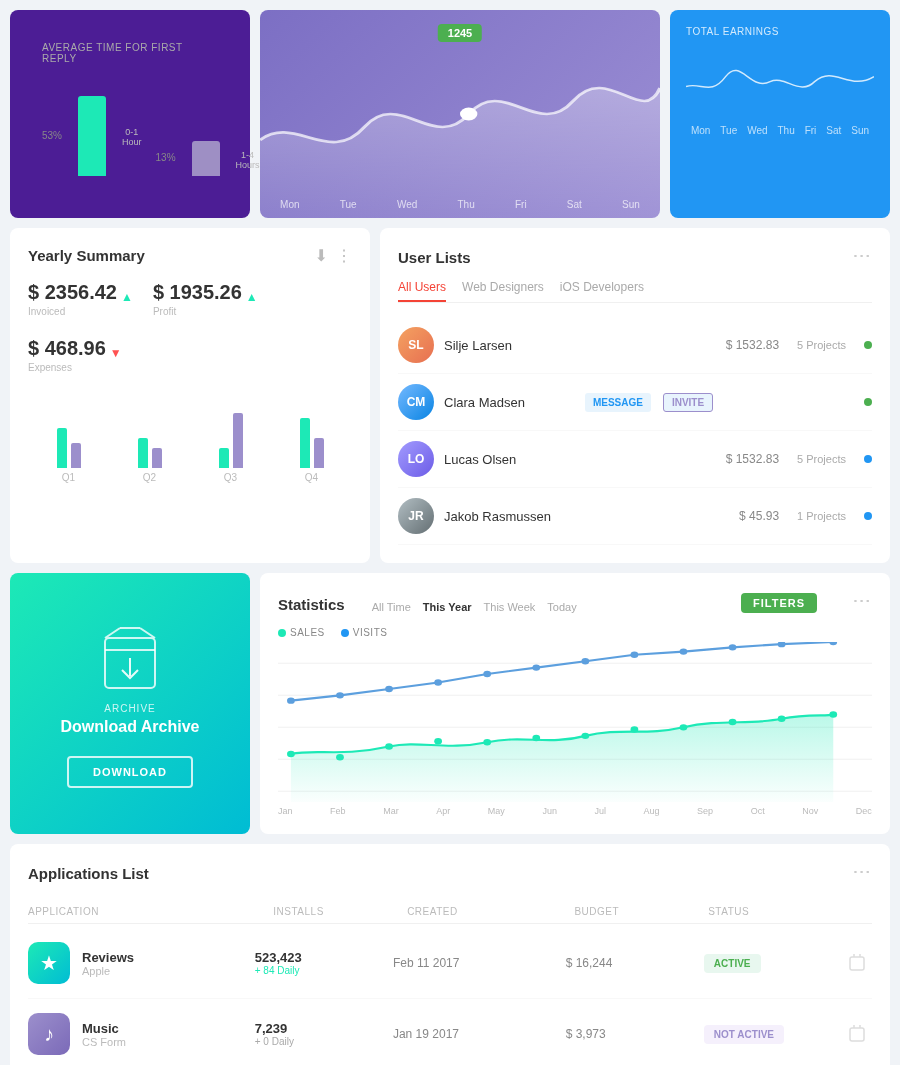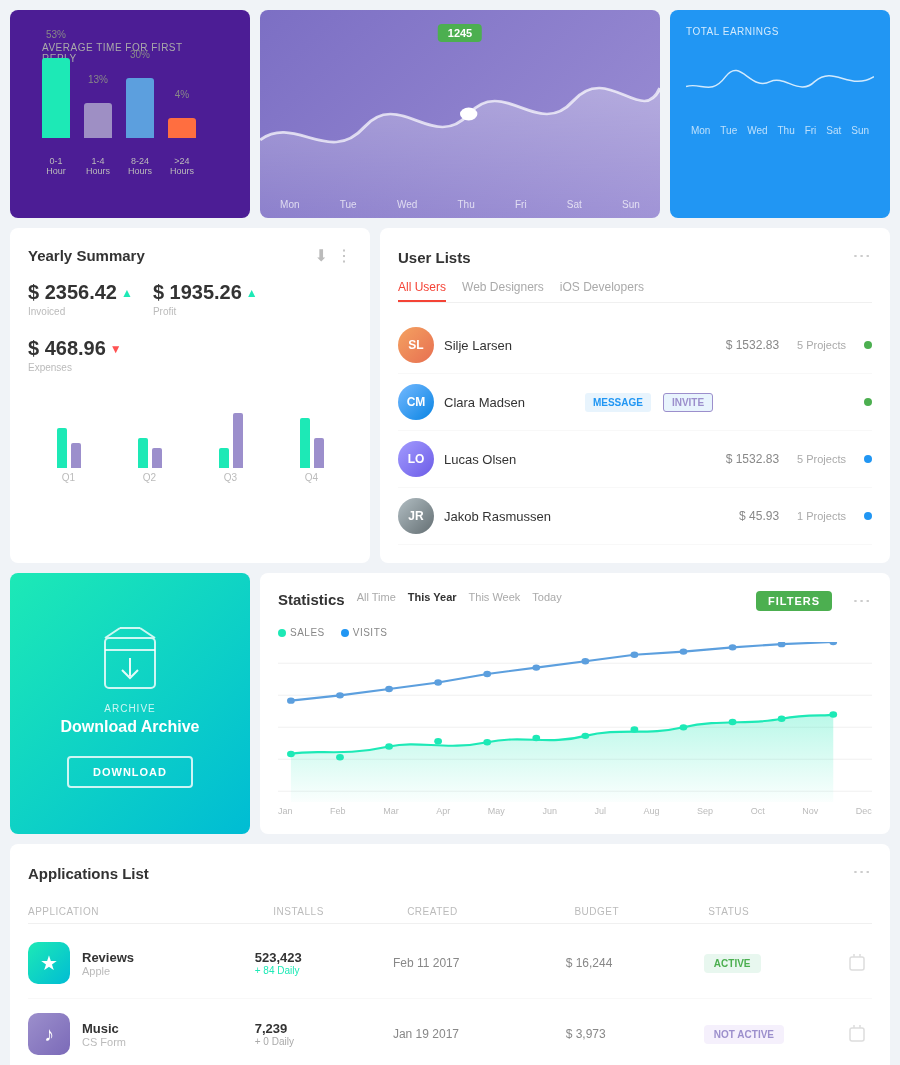--- a/index.html
+++ b/index.html
@@ -14,21 +14,21 @@
     .avg-time-card {
       background: #4c1d95;
       margin: 10px;
       border-radius: 8px;
       padding: 32px;
       width: 240px;
       flex-shrink: 0;
     }
     .avg-time-card .card-title { font-size: 10px; color: #aaa; text-transform: uppercase; letter-spacing: 0.5px; margin-bottom: 12px; }
     .bar-chart { display: flex; align-items: flex-end; gap: 14px; height: 100px; margin-bottom: 10px; }
-    .bar-group { display: flex; flex-direction: column; align-items: center; gap: 16px; }
+    .bar-group { display: flex; align-items: center; gap: 16px; }
     .bar-label-top { font-size: 10px; color: #888; margin-bottom: 2px; }
     .bar { border-radius: 3px 3px 0 0; }
     .bar-teal { background: #1de9b6; }
     .bar-purple { background: #9e8fc4; }
     .bar-blue { background: #5c9fde; }
     .bar-orange { background: #ff6e40; }
     .bar-x-label { font-size: 9px; color: #bbb; text-align: center; margin-top: 2px; }
 
     
     .wave-card {
@@ -84,21 +84,21 @@
       width: 360px;
       flex-shrink: 0;
     }
     .card-header { display: flex; justify-content: space-between; align-items: center; margin-bottom: 16px; }
     .card-header-title { font-size: 15px; font-weight: 600; color: #333; }
     .card-header-icons { display: flex; gap: 8px; color: #bbb; }
     .icon-btn { cursor: pointer; font-size: 16px; color: #bbb; }
 
     .summary-values { display: flex; gap: 20px; margin-bottom: 20px; flex-wrap: wrap; }
     .summary-value-item { }
-    .summary-value { font-size: 20px; font-weight: 700; color: #333; display: flex; align-items: center; gap: 4px; }
+    .summary-value { font-size: 20px; font-weight: 700; color: #333; display: flex; align-items: flex-end; gap: 4px; }
     .arrow-up { color: #1de9b6; font-size: 12px; }
     .arrow-down { color: #ff5252; font-size: 12px; }
     .summary-label { font-size: 10px; color: #bbb; margin-top: 2px; }
 
     .quarterly-chart { display: flex; justify-content: space-around; align-items: flex-end; height: 90px; padding-top: 10px; }
     .q-group { display: flex; flex-direction: column; align-items: center; gap: 4px; }
     .q-bars { display: flex; gap: 4px; align-items: flex-end; height: 70px; }
     .q-label { font-size: 10px; color: #bbb; }
 
     
@@ -157,21 +157,21 @@
     }
 
     
     .stats-card {
       background: #fff;
       margin: 0 10px 10px 0;
       border-radius: 8px;
       padding: 18px;
       flex: 1;
     }
-    .stats-header { display: flex; align-items: flex-start; gap: 12px; margin-bottom: 14px; }
+    .stats-header { display: flex; align-items: flex-end; gap: 27px; margin-bottom: 14px; }
     .stats-title { font-size: 15px; font-weight: 600; color: #333; }
     .stats-tabs { display: flex; gap: 12px; }
     .stats-tab { font-size: 11px; color: #aaa; cursor: pointer; }
     .stats-tab.active { color: #333; font-weight: 600; }
     .stats-filter-btn {
       margin-left: auto;
       background: #4caf50;
       color: #fff;
       border: none;
       border-radius: 4px;

